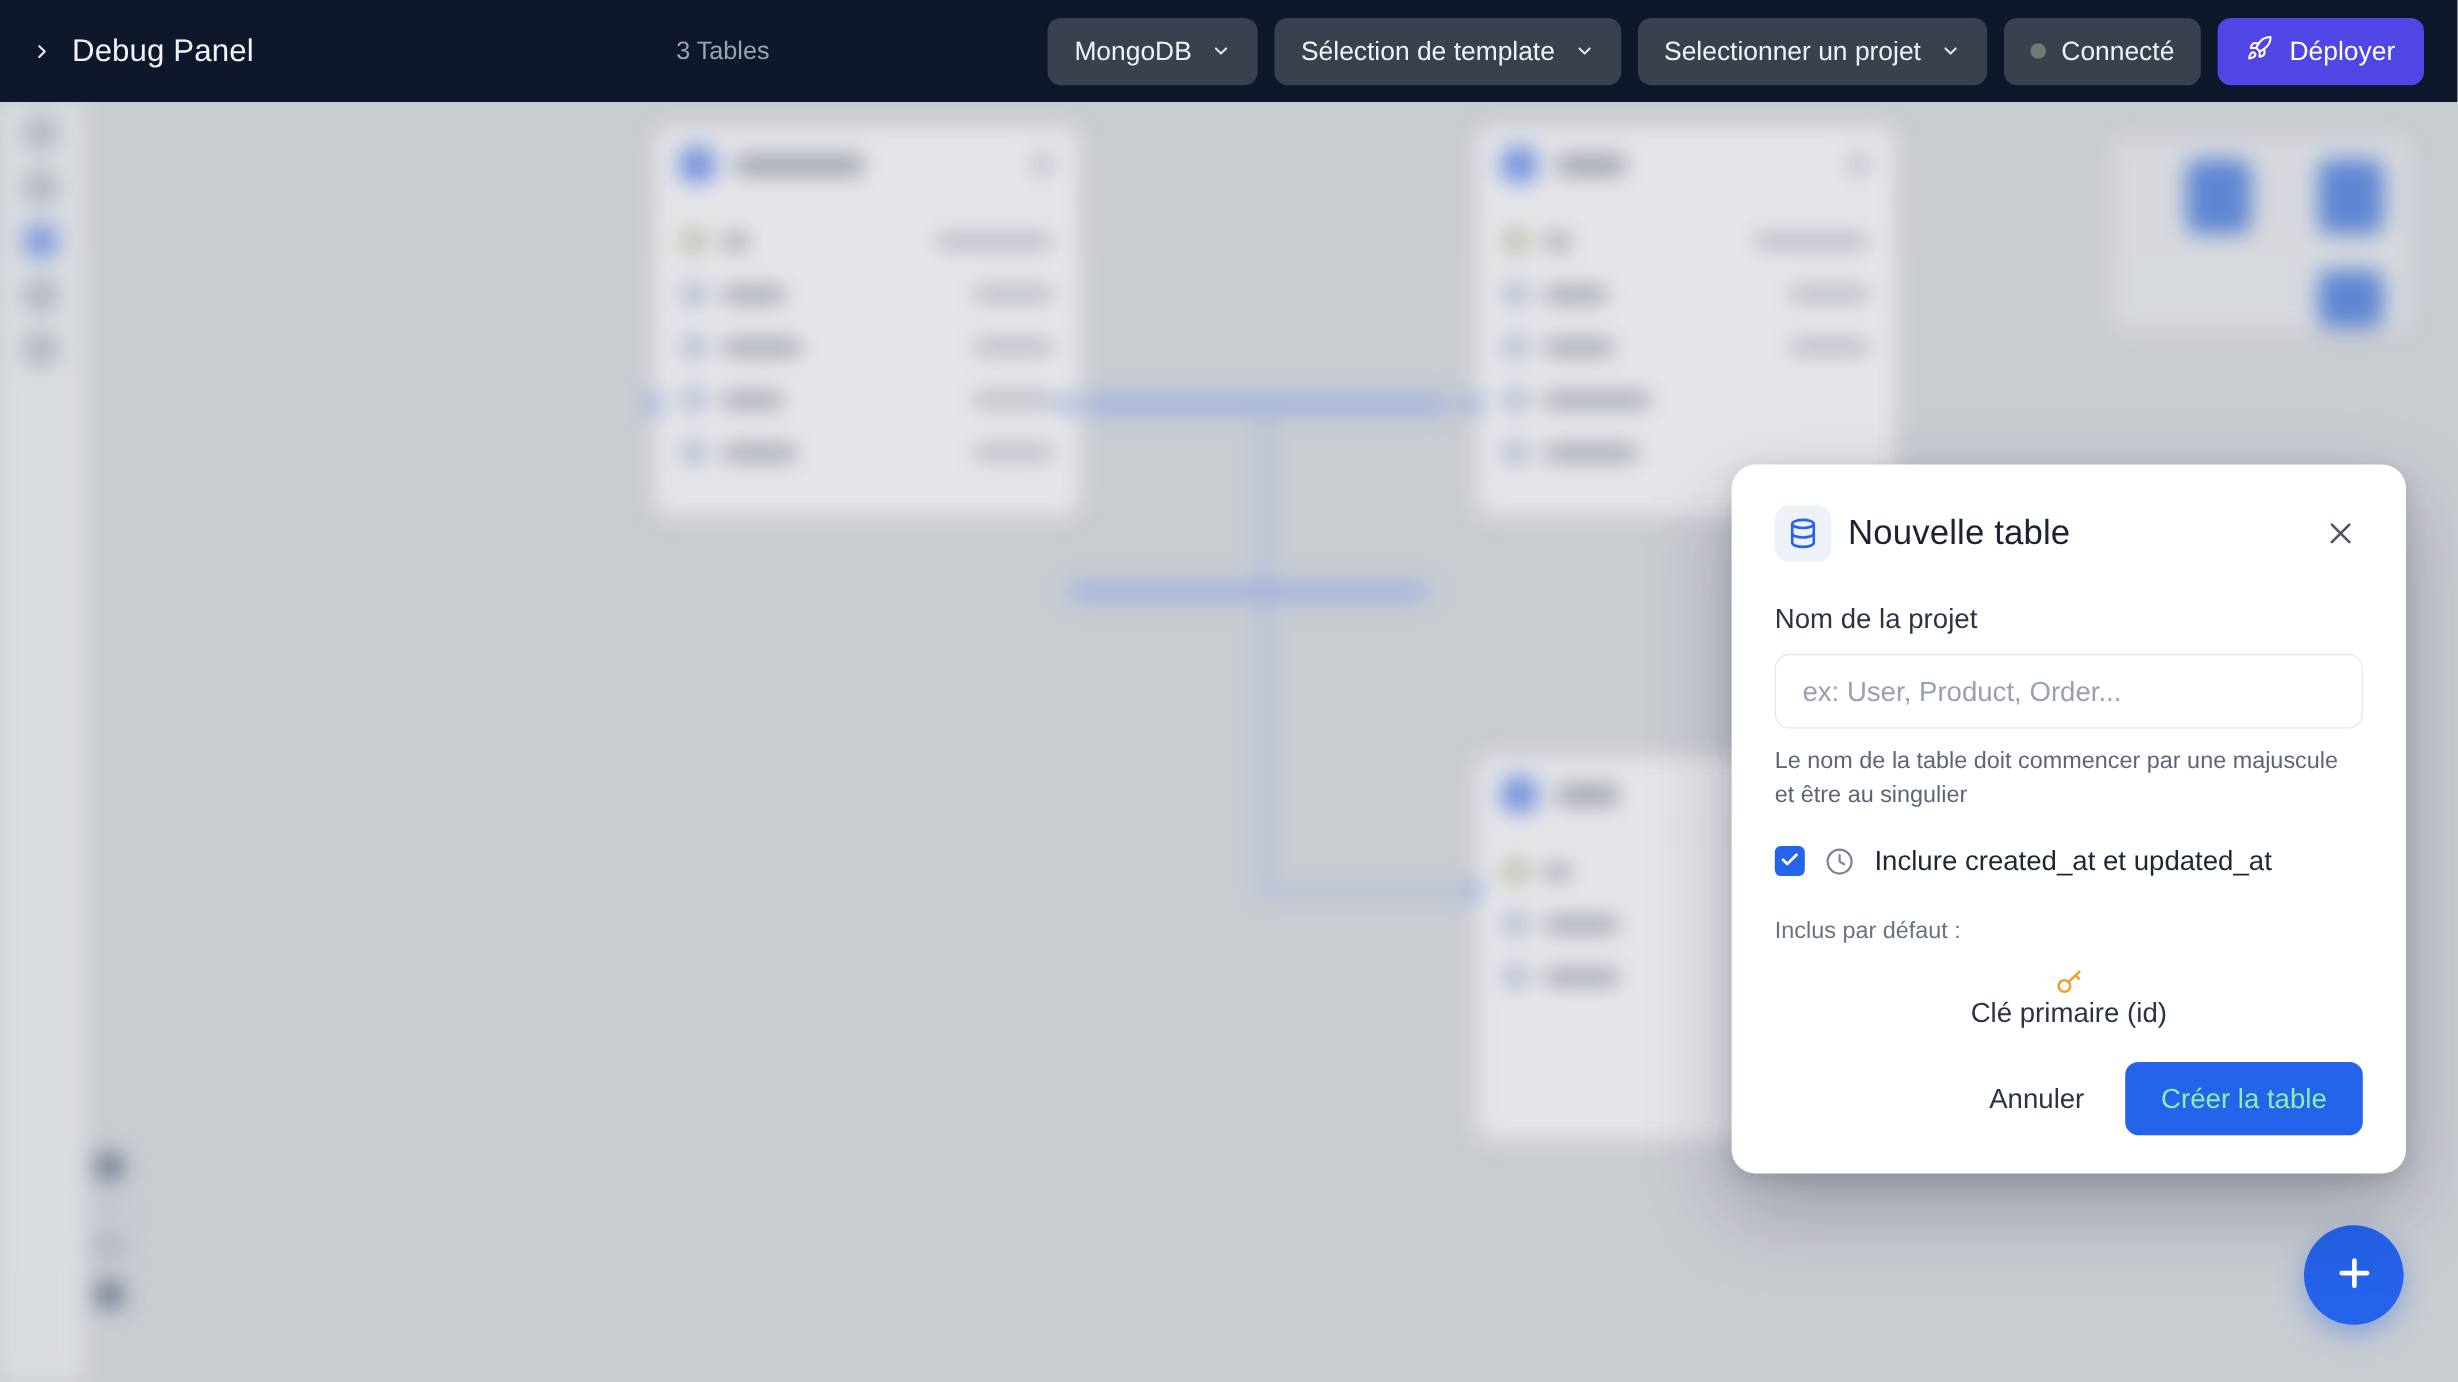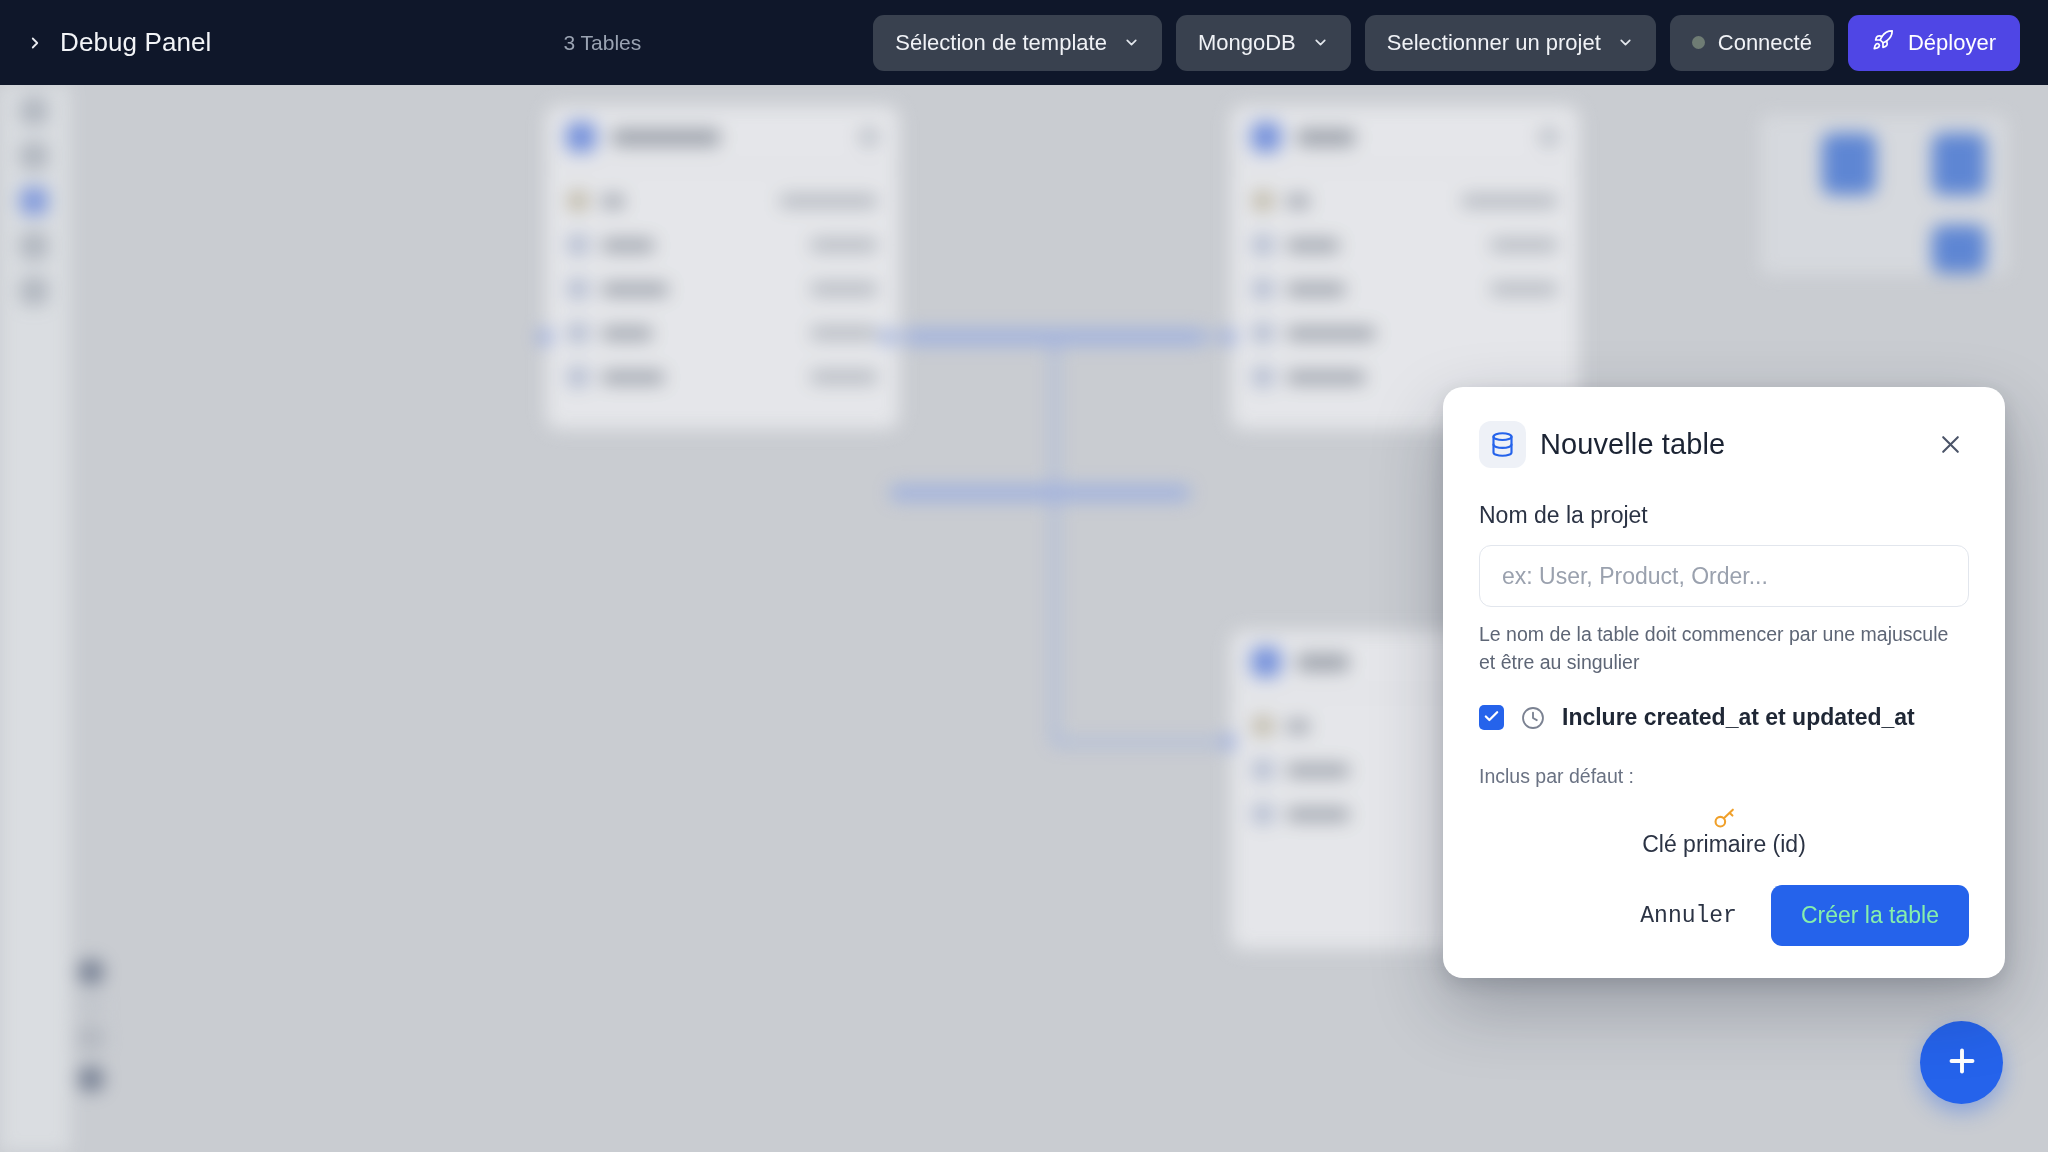--- a/index.html
+++ b/index.html
@@ -208,40 +208,40 @@
   }
   .m-cb {
     width: 25px; height: 25px; border-radius: 5px;
     background: #2563eb; border: none; flex: 0 0 auto;
     display: flex; align-items: center; justify-content: center;
     cursor: pointer; padding: 0;
   }
   .m-cb svg { width: 17px; height: 17px; }
   .clock-ico { width: 26px; height: 26px; color: #7b8292; flex: 0 0 auto; }
   .clock-ico svg { width: 26px; height: 26px; }
-  .m-check-label { font-size: 23px; color: #1f2735; font-weight: bold; }
+  .m-check-label { font-size: 23px; color: #1f2735; }
 
   .m-default-title {
     margin-top: 34px; font-size: 19.5px; color: #6a7283;
   }
   .m-default-item {
     margin-top: 18px; display: flex; align-items: center; gap: 0; flex-direction: column;
   }
   .key-ico { width: 25px; height: 25px; color: #f0a02a; flex: 0 0 auto; }
   .key-ico svg { width: 25px; height: 25px; }
   .m-default-text { font-size: 23px; color: #2b3344; }
 
   .m-actions {
     position: absolute; right: 36px; bottom: 32px;
     display: flex; align-items: center; gap: 22px;
   }
   .btn-cancel {
     background: none; border: none; cursor: pointer;
     font-size: 23px; color: #2b3344; padding: 14px 12px;
-    font-family: Liberation Mono, monospace;
+    font-family: Liberation Sans, sans-serif;
   }
   .btn-create {
     background: #2563eb; border: none; cursor: pointer;
     color: #86efac; font-size: 23px;
     padding: 17px 30px; border-radius: 11px;
     font-family: "Liberation Sans", sans-serif; white-space: nowrap;
   }
 </style>
 </head>
 <body>
@@ -252,30 +252,30 @@
     <div class="tb-chevron">
       <svg viewBox="0 0 24 24" fill="none" stroke="currentColor" stroke-width="2.4" stroke-linecap="round" stroke-linejoin="round">
           <polyline points="9 18 15 12 9 6"></polyline>
         </svg>
     </div>
     <div class="tb-title">Debug Panel</div>
     <div class="tb-count">3 Tables</div>
 
     <div class="tb-right">
       <div class="pill">
-        <span>Sélection de template</span>
+        <span>MongoDB</span>
         <span class="caret">
           <svg viewBox="0 0 24 24" fill="none" stroke="currentColor" stroke-width="2.4" stroke-linecap="round" stroke-linejoin="round">
               <polyline points="6 9 12 15 18 9"></polyline>
             </svg>
         </span>
       </div>
 
       <div class="pill">
-        <span>MongoDB</span>
+        <span>Sélection de template</span>
         <span class="caret">
           <svg viewBox="0 0 24 24" fill="none" stroke="currentColor" stroke-width="2.4" stroke-linecap="round" stroke-linejoin="round">
               <polyline points="6 9 12 15 18 9"></polyline>
             </svg>
         </span>
       </div>
 
       <div class="pill">
         <span>Selectionner un projet</span>
         <span class="caret">

